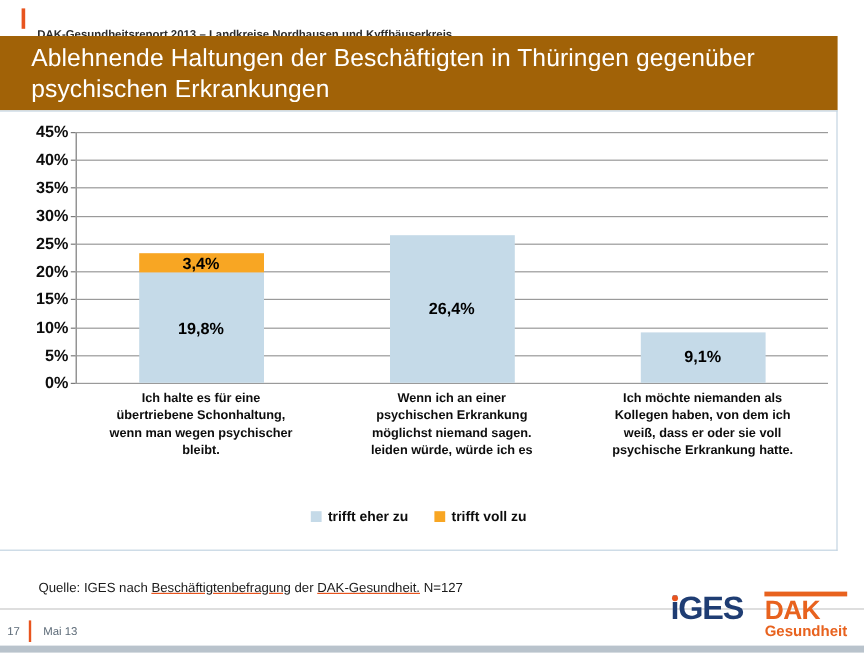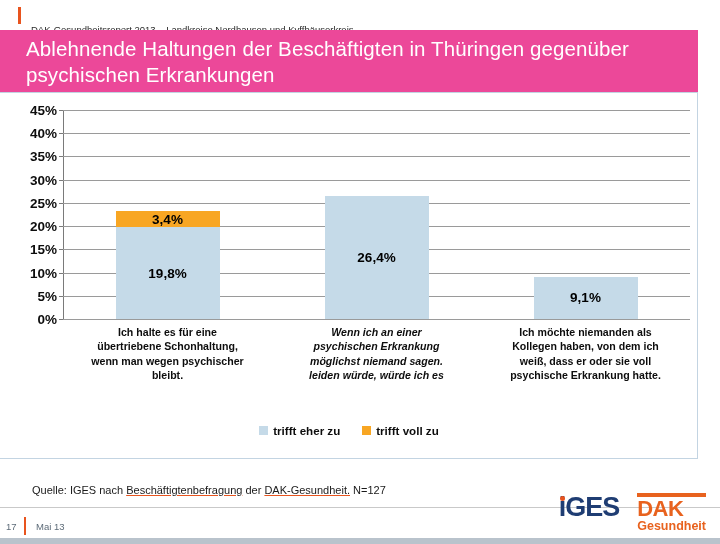--- a/index.html
+++ b/index.html
@@ -26,38 +26,38 @@
   #eyebrow .tick {
     width: 3px;
     height: 17px;
     background: #E8541E;
     margin-left: 18px;
     margin-right: 10px;
     flex: 0 0 auto;
   }
   #eyebrow .txt {
     font-size: 9.5px;
-    font-weight: normal;
+    font-weight: bold;
     color: #2b2b2b;
     white-space: nowrap;
     letter-spacing: 0px;
     margin-top: 28px;
   }
   #eyebrow .txt .u {
     text-decoration: underline;
     text-decoration-color: #E8541E;
     text-decoration-style: solid;
   }
 
   
   #title-banner {
     position: absolute;
     left: 0; top: 30px;
     width: 698px; height: 62px;
-    background: #ec4899;
+    background: #a16207;
     box-sizing: border-box;
     padding: 6px 14px 0 26px;
   }
   #title-banner .title-text {
     color: #ffffff;
     font-size: 20.5px;
     font-weight: normal;
     line-height: 26px;
     letter-spacing: 0.1px;
   }
@@ -344,21 +344,21 @@
       </div>
     </div>
   </div>
 <div id="cat-labels">
     <div class="cat" style="left: 0px; width: 209px;">
       <div>Ich halte es für eine</div>
       <div>übertriebene Schonhaltung,</div>
       <div>wenn man wegen psychischer</div>
       <div>bleibt.</div>
     </div>
-    <div class="cat" style="left: 209px; width: 209px; font-style: italic;">
+    <div class="cat" style="left: 209px; width: 209px;">
       <div>Wenn ich an einer</div>
       <div>psychischen Erkrankung</div>
       <div>möglichst niemand sagen.</div>
       <div>leiden würde, würde ich es</div>
     </div>
     <div class="cat" style="left: 418px; width: 209px;">
       <div>Ich möchte niemanden als</div>
       <div>Kollegen haben, von dem ich</div>
       <div>weiß, dass er oder sie voll</div>
       <div>psychische Erkrankung hatte.</div>

